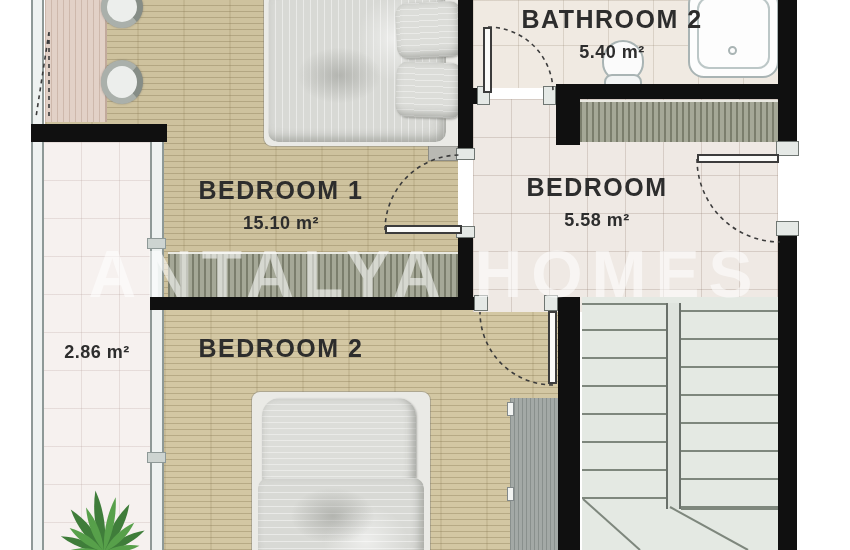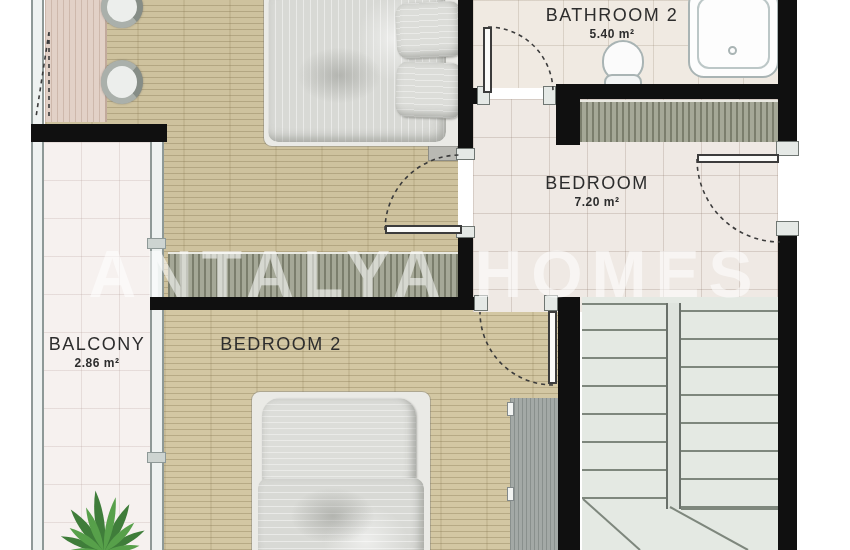--- a/index.html
+++ b/index.html
@@ -67,22 +67,22 @@
     border-right-color:#868d87;box-shadow:0 0 2px rgba(80,80,80,.5);}
   .nightstand{background:#b9b9b3;border:1px solid #8d8d86;box-sizing:border-box;}
   .tub{background:#fdfdfd;border:2px solid #a9b4b4;border-radius:16px;box-sizing:border-box;}
   .tub-inner{border:2px solid #bcc7c7;border-radius:12px;}
   .toilet-bowl{background:#fbfbfb;border:2px solid #a9b4b4;border-radius:50% 50% 46% 46%;box-sizing:border-box;}
   .toilet-tank{background:#f2f4f4;border:2px solid #a9b4b4;border-radius:8px;box-sizing:border-box;}
   .door-panel{background:#fbfbf9;border:2px solid #3c3c3c;box-sizing:border-box;}
 
   
   .room-label{transform:translateX(-50%);text-align:center;color:#2d2d2d;white-space:nowrap;z-index:40;}
-  .rname{font-size:18px;font-weight:400;letter-spacing:1.5px;}
-  .rarea{font-size:12px;font-weight:800;margin-top:1px;letter-spacing:.5px;}
+  .rname{font-size:25px;font-weight:700;letter-spacing:1.5px;}
+  .rarea{font-size:18px;font-weight:800;margin-top:8px;letter-spacing:.5px;}
   .watermark{left:0;right:0;top:236px;text-align:center;font-size:66px;font-weight:800;
     letter-spacing:9px;color:rgba(255,255,255,.55);white-space:nowrap;z-index:30;}
   svg.overlay{position:absolute;left:0;top:0;z-index:25;pointer-events:none;}
 </style>
 </head>
 <body>
 
 <div class="plan">
 
   <div class="abs wood" style="left:45px;top:0;width:413px;height:297px;"></div>
@@ -185,25 +185,28 @@
       </g>
     </g>
   </svg>
 
   <div class="abs watermark">ANTALYA HOMES</div>
 
   <div class="abs room-label" style="left:612px;top:5px;">
     <div class="rname">BATHROOM 2</div>
     <div class="rarea">5.40 m²</div>
   </div>
+  <div class="abs room-label" style="left:281px;top:176px;">
+    <div class="rname">BEDROOM 1</div>
+    <div class="rarea">15.10 m²</div>
+  </div>
   <div class="abs room-label" style="left:597px;top:173px;">
     <div class="rname">BEDROOM</div>
-    <div class="rarea">7.20 m²</div>
+    <div class="rarea">5.58 m²</div>
   </div>
   <div class="abs room-label" style="left:97px;top:334px;">
-    <div class="rname">BALCONY</div>
     <div class="rarea">2.86 m²</div>
   </div>
   <div class="abs room-label" style="left:281px;top:334px;text-align:center;">
     <div class="rname">BEDROOM 2</div>
   </div>
 
 </div>
 
 </body></html>

